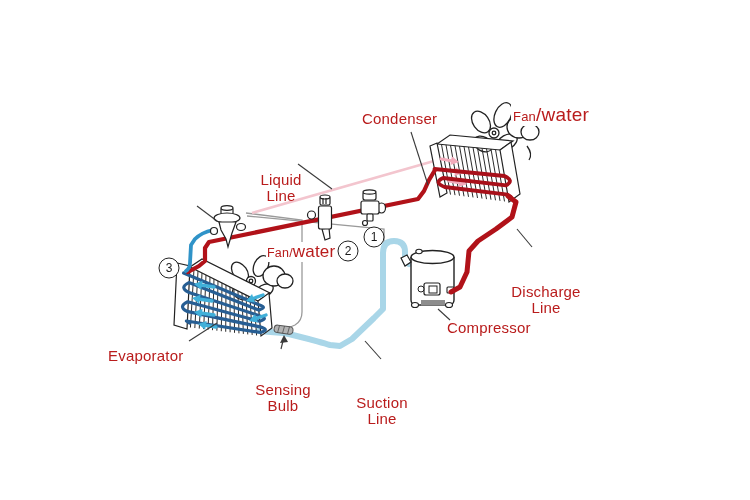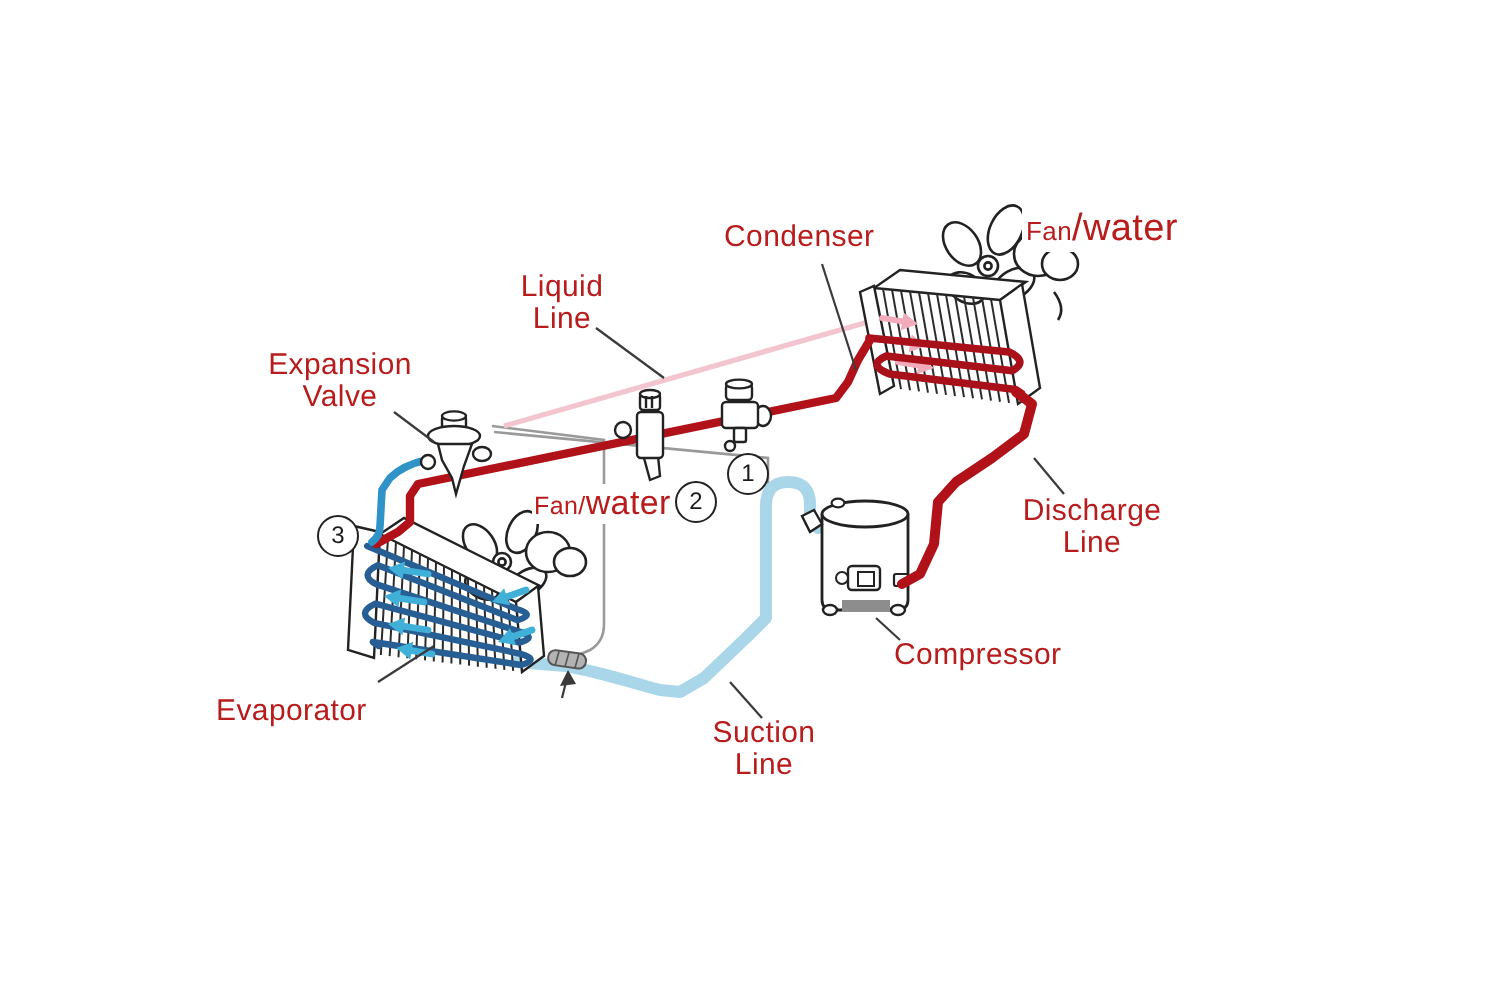--- a/index.html
+++ b/index.html
@@ -1,20 +1,20 @@
 <!DOCTYPE html>
 <html style="--hot-line-red: #b11219; --condenser-coil-red: #a8101a; --liquid-line-pink: #f3c5ce; --airflow-pink: #f2abbb; --suction-line-blue: #a9d6e8; --evaporator-coil-blue: #275e93; --expansion-outlet-blue: #2f93c8; --airflow-cyan: #41b0d9; --capillary-gray: #9a9a9a; --ink: #222222;"><head>
 <meta charset="utf-8">
 <style>
   html,body{margin:0;padding:0;background:#fff;}
   #stage{position:relative;width:750px;height:500px;background:#fff;overflow:hidden;
          font-family:"Liberation Sans",sans-serif;color:#1b1b1b;}
   svg{position:absolute;left:0;top:0;}
   .lbl{position:absolute;font-size:15px;letter-spacing:.2px;white-space:nowrap;z-index:3;color:#b91c1c;}
-  .lbl2{transform:translateX(-50%);text-align:center;line-height:1.08;}
+  .lbl2{transform:translateX(-50%);text-align:center;line-height:1.08;margin-top:36px;}
   .fanlbl{background:#fff;padding:0 2px;z-index:4;}
   .fanlbl .fs{font-size:13px;}
   .fanlbl .fb{font-size:19px;margin-top:48px;}
   .fanlbl2{background:#fff;padding:0 1px;z-index:4;}
   .fanlbl2 .fs{font-size:12.5px;}
   .fanlbl2 .fb{font-size:17px;}
   .callout{position:absolute;width:19px;height:19px;border:1.6px solid #222;border-radius:50%;
            background:#fff;font-size:12px;line-height:18px;text-align:center;
            transform:translate(-50%,-50%);z-index:2;}
 </style>
@@ -204,29 +204,29 @@
 
   <div class="lbl" style="left:362px;top:110px">Condenser</div>
 
   <div class="lbl fanlbl" style="left:511px;top:104px"><span class="fs">Fan</span><span class="fb">/water</span></div>
 
   <div class="lbl lbl2" style="left:281px;top:136px">
     <div>Liquid</div>
     <div>Line</div>
   </div>
 
-  <div class="lbl lbl2" style="left:170px;top:175px">
-    <div>Expansion</div>
-    <div>Valve</div>
-  </div>
 
   <div class="lbl fanlbl2" style="left:266px;top:242px"><span class="fs">Fan/</span><span class="fb">water</span></div>
 
   <div class="lbl" style="left:108px;top:347px">Evaporator</div>
 
+  <div class="lbl lbl2" style="left:283px;top:346px">
+    <div>Sensing</div>
+    <div>Bulb</div>
+  </div>
 
   <div class="lbl lbl2" style="left:382px;top:359px">
     <div>Suction</div>
     <div>Line</div>
   </div>
 
   <div class="lbl" style="left:447px;top:319px">Compressor</div>
 
   <div class="lbl lbl2" style="left:546px;top:248px">
     <div>Discharge</div>

